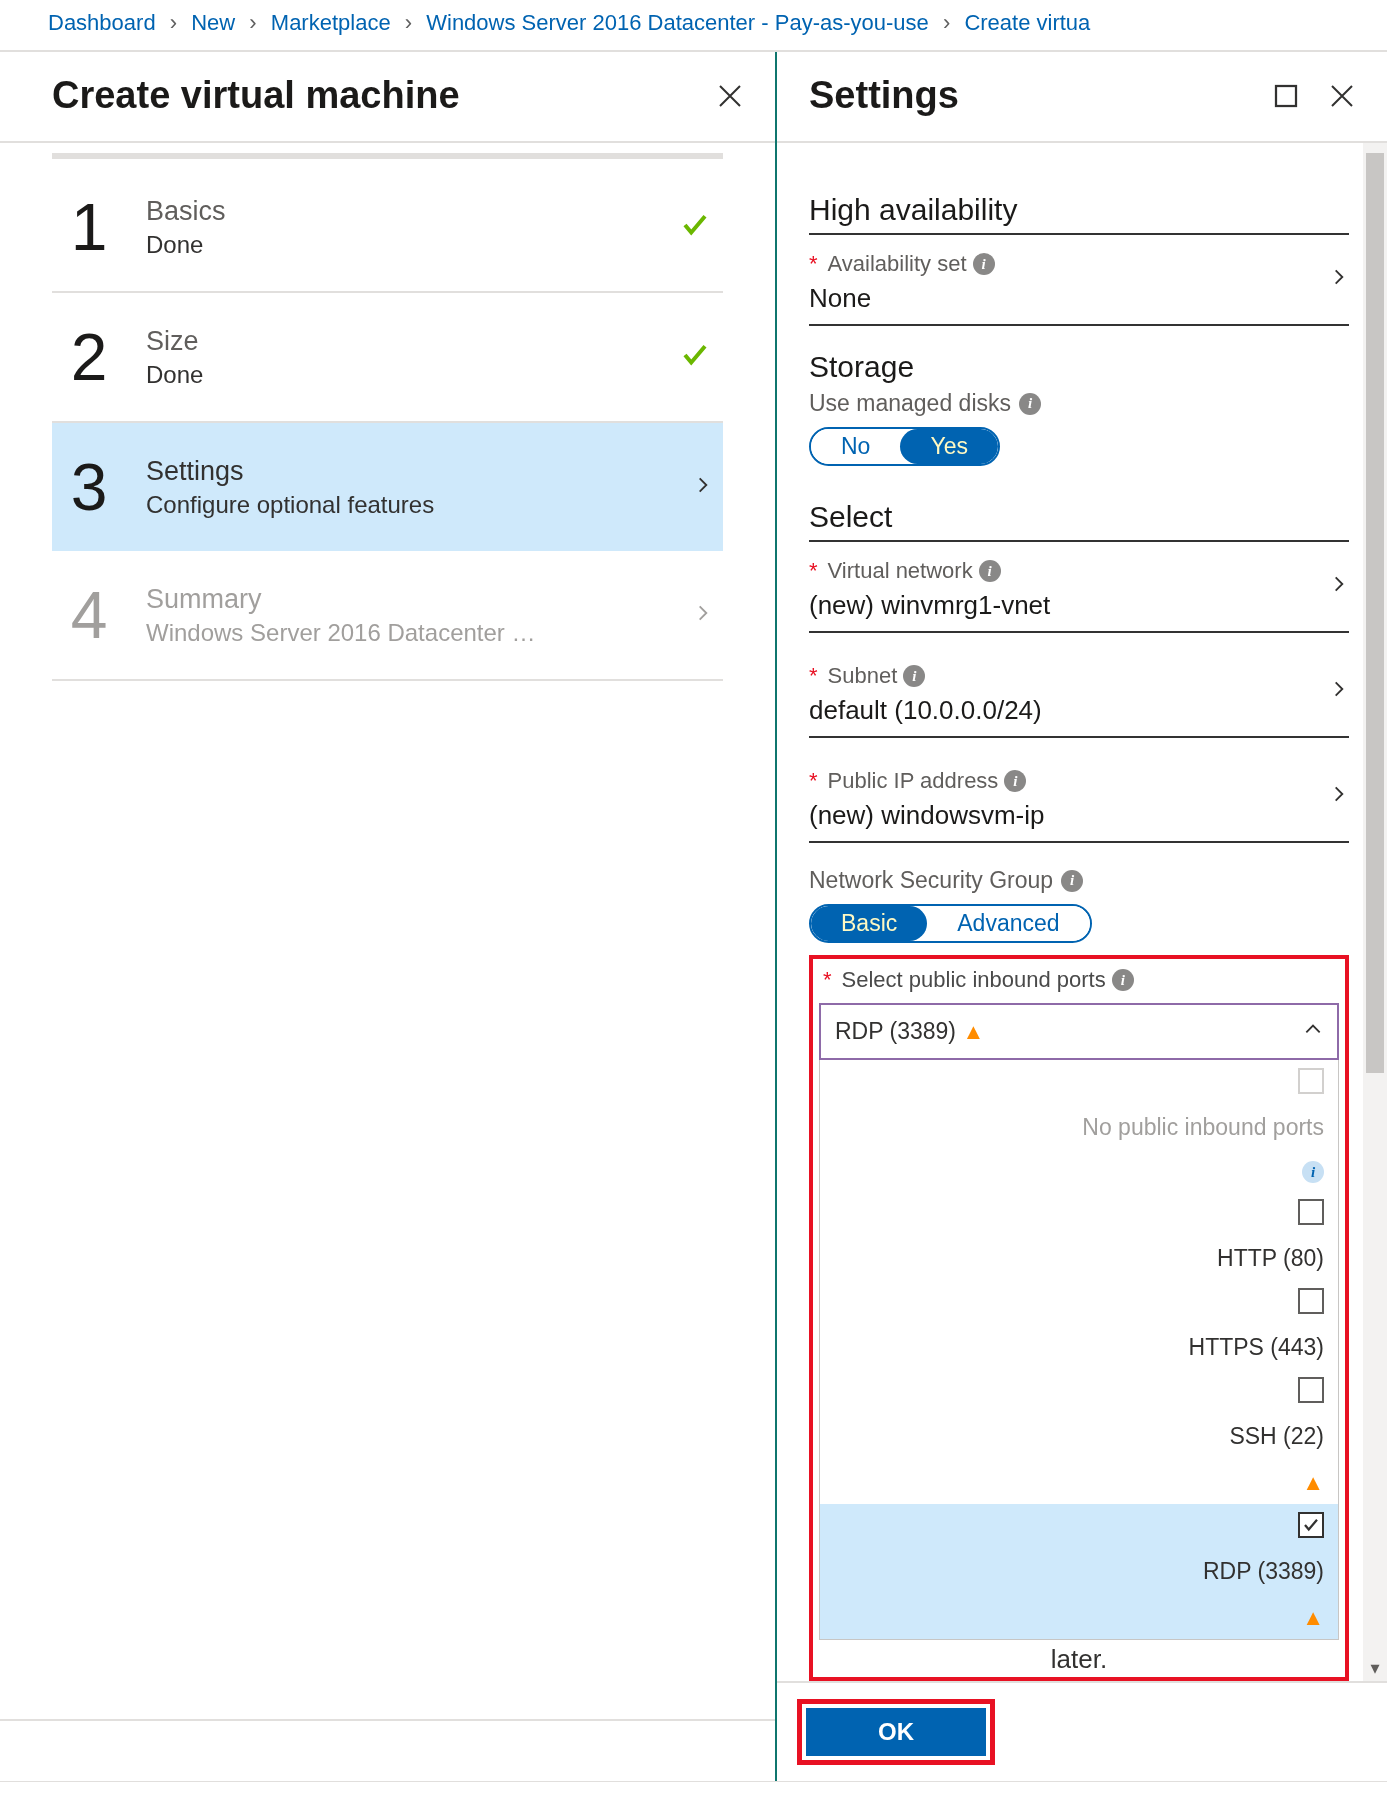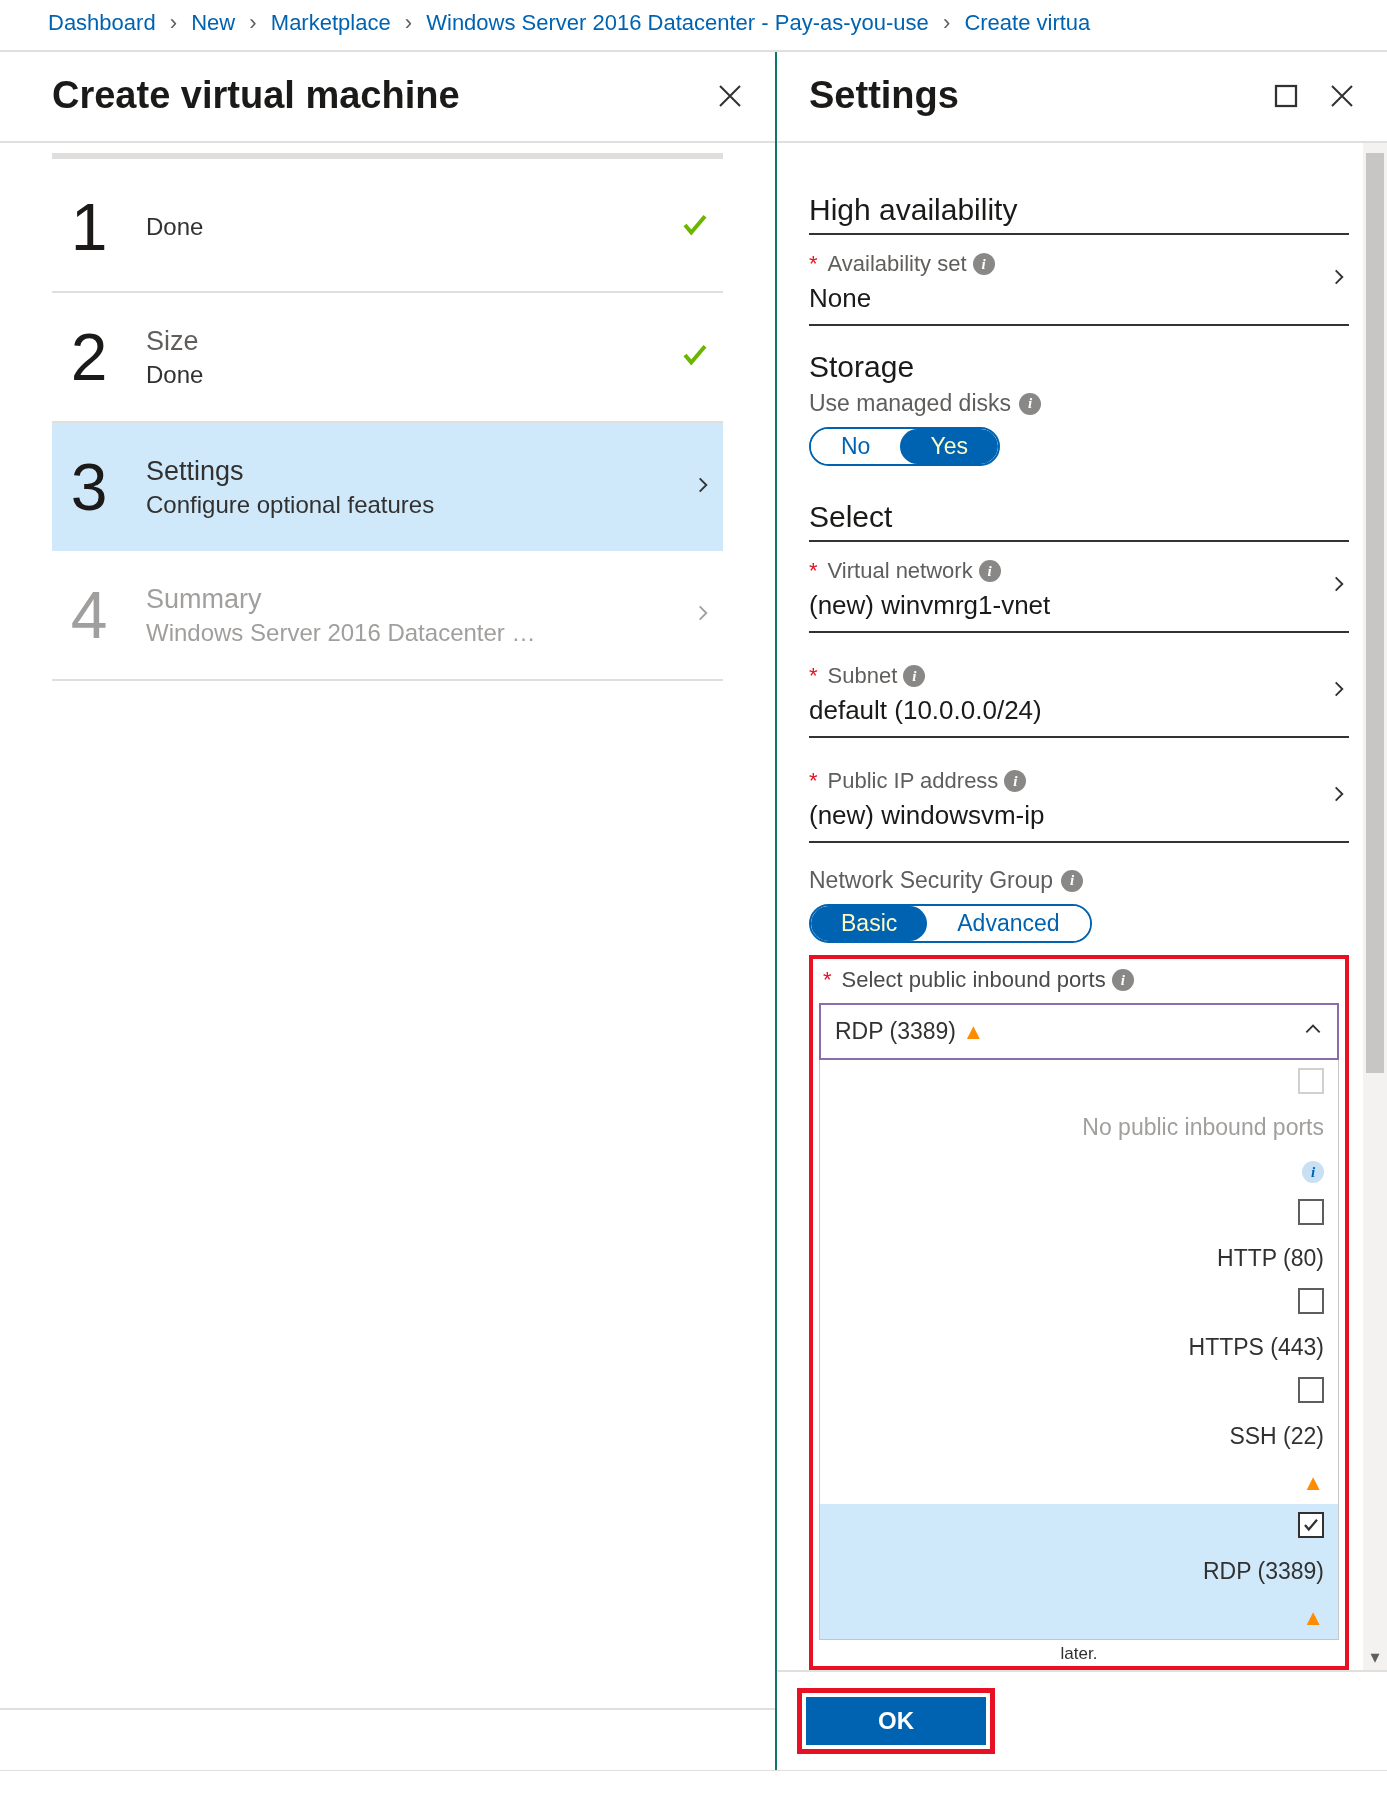--- a/index.html
+++ b/index.html
@@ -76,21 +76,21 @@
     background:#898887; color:#fff; align-items:center; justify-content:center;
     font-size:15px; font-style:italic; font-weight:bold;
     font-family:"Times New Roman", serif;
   }
 
   .sub-label { font-size:23px; color:#605e5c; display:flex; align-items:center; gap:8px; margin:6px 0 10px 0; }
 
   .pill-group {
     display:inline-flex; border:2px solid #0063b1; border-radius:999px; overflow:hidden;
   }
-  .pill { padding:4px 30px; font-size:23px; color:#0063b1; background:#fff; cursor:pointer; }
+  .pill { padding:4px 30px; font-size:23px; color:#0063b1; background:#fff; cursor:pointer;border-radius:17px; }
   .pill.active { background:#0063b1; color:#fef9c3; border-radius:999px; }
 
   
   .redbox { border:4px solid #e81123; position:relative; }
   .redbox-ports { padding:4px 6px 2px 6px; margin-top:12px; }
 
   .ports-label { font-size:22px; color:#4a4a4a; display:flex; align-items:center; gap:6px; margin:4px 0 10px 4px; }
   .ports-label .req { color:#e81123; }
   .select-box {
     border:2px solid #8e6aa8; padding:13px 14px;
@@ -110,21 +110,21 @@
   .chk {
     width:26px; height:26px; border:2px solid #605e5c; background:#fff;
     display:flex; align-items:center; justify-content:center;
   }
   .dd-item.selected .chk { border-color:#323130; }
   .dd-item.disabled .chk { border-color:#d2d0ce; }
   .chk svg { width:18px; height:18px; display:none; }
   .dd-item.selected .chk svg { display:block; }
   .info-icon.light { background:#c7e0f4; color:#0063b1; }
 
-  .later-text { text-align:center; font-size:17px; color:#323130; margin-top:4px; }
+  .later-text { text-align:center; font-size:26px; color:#323130; margin-top:4px; }
 
   
   .footer {
     border-top:2px solid #e1dfdd;
     padding:16px 0 16px 20px;
   }
   .redbox-ok { display:inline-block; border:5px solid #e81123; padding:4px; }
   .ok-btn {
     background:#0063b1; color:#fff; border:none;
     font-size:24px; font-weight:600; padding:10px 72px; cursor:pointer;
@@ -167,20 +167,21 @@
         </span>
       </div>
     </div>
 
     <div class="steps">
       <div style="border-top:6px solid #e1dfdd; margin:0 0 4px 0;"></div>
 
       <div class="step">
         <div class="step-num">1</div>
         <div class="step-body">
+          <div class="step-title">Basics</div>
           <div class="step-sub">Done</div>
         </div>
         <span class="step-check">
           <svg width="36" height="30" viewBox="0 0 24 24" fill="none" stroke="#6bb700" stroke-width="3.2">
               <path d="M4 12 L9 18 L20 5"></path>
             </svg>
         </span>
       </div>
 
       <div class="step">

